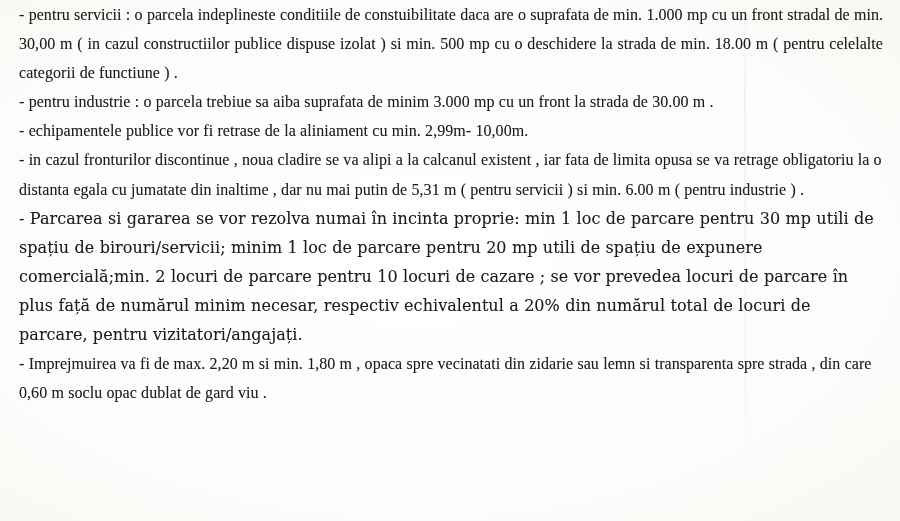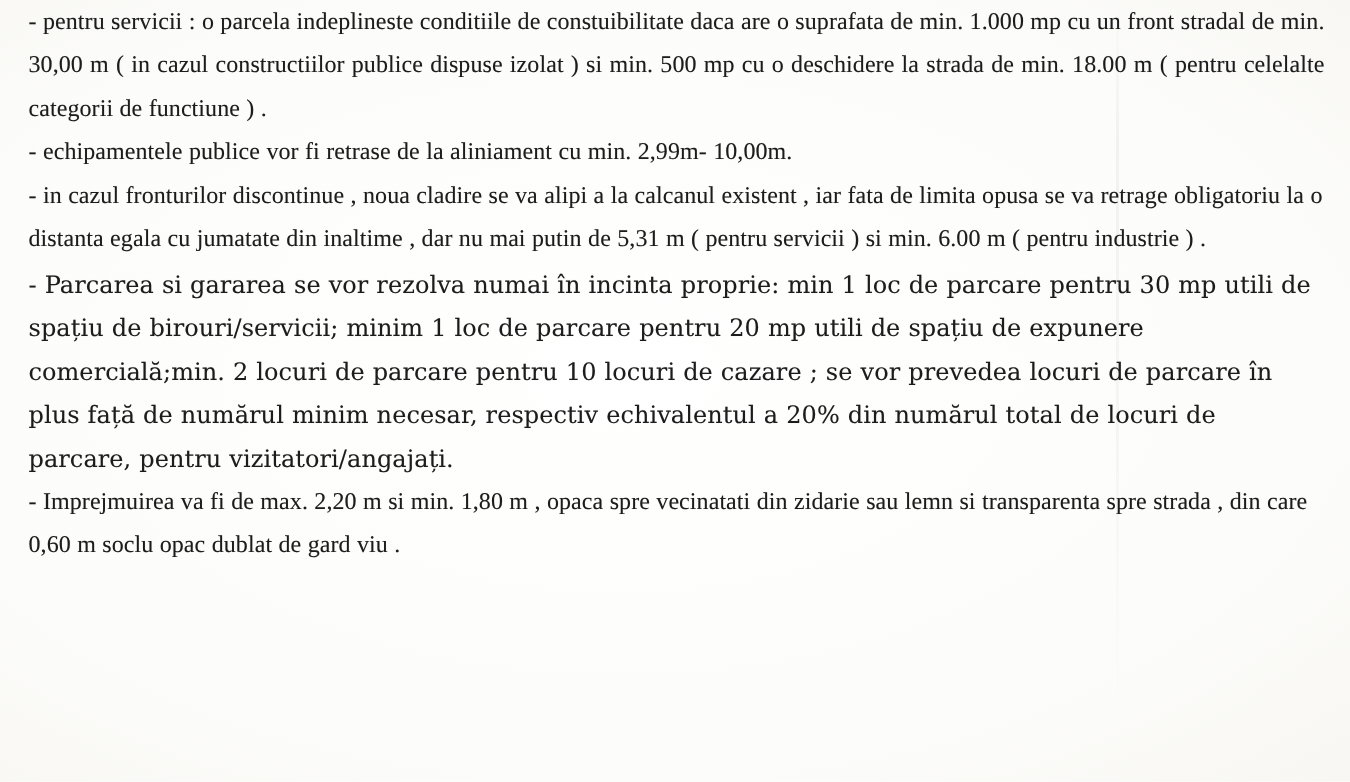--- a/index.html
+++ b/index.html
@@ -79,20 +79,21 @@
   }
 </style>
 </head>
 <body>
 
 <div id="page">
   <div id="doc-body">
 
     <p class="para justify">-    pentru servicii : o parcela indeplineste conditiile de constuibilitate daca are o suprafata de min. 1.000 mp cu un front stradal de min. 30,00 m ( in cazul constructiilor publice dispuse izolat ) si min. 500 mp cu o deschidere la strada de min. 18.00 m ( pentru celelalte categorii de functiune ) .</p>
 
+    <p class="para ind-small">- pentru industrie : o parcela trebiue sa aiba suprafata de minim 3.000 mp  cu un front la strada de 30.00 m .</p>
 
     <p class="para ind-small">-   echipamentele publice vor fi retrase de la aliniament cu min. 2,99m- 10,00m.</p>
 
     <p class="para ind-small">- in cazul fronturilor discontinue , noua cladire se va alipi a la calcanul existent , iar  fata de limita opusa se va retrage obligatoriu la o distanta egala cu jumatate din inaltime , dar nu mai putin de 5,31 m ( pentru servicii ) si min. 6.00 m ( pentru industrie ) .</p>
 
 
 
     <p class="para ind-small alt">- Parcarea si gararea se vor rezolva numai în incinta proprie: min 1 loc de parcare pentru 30 mp utili de spațiu de birouri/servicii; minim 1 loc de parcare pentru 20 mp utili de spațiu de expunere comercială;min. 2 locuri de parcare pentru 10 locuri de cazare ;  se vor prevedea locuri de parcare în plus față de numărul minim necesar, respectiv echivalentul a 20% din numărul total de locuri de parcare, pentru vizitatori/angajați.</p>
 
     <p class="para ind-small">- Imprejmuirea va fi de max. 2,20 m si min. 1,80 m , opaca spre vecinatati din zidarie sau lemn si transparenta spre strada , din care 0,60 m soclu opac dublat de gard viu .</p>

